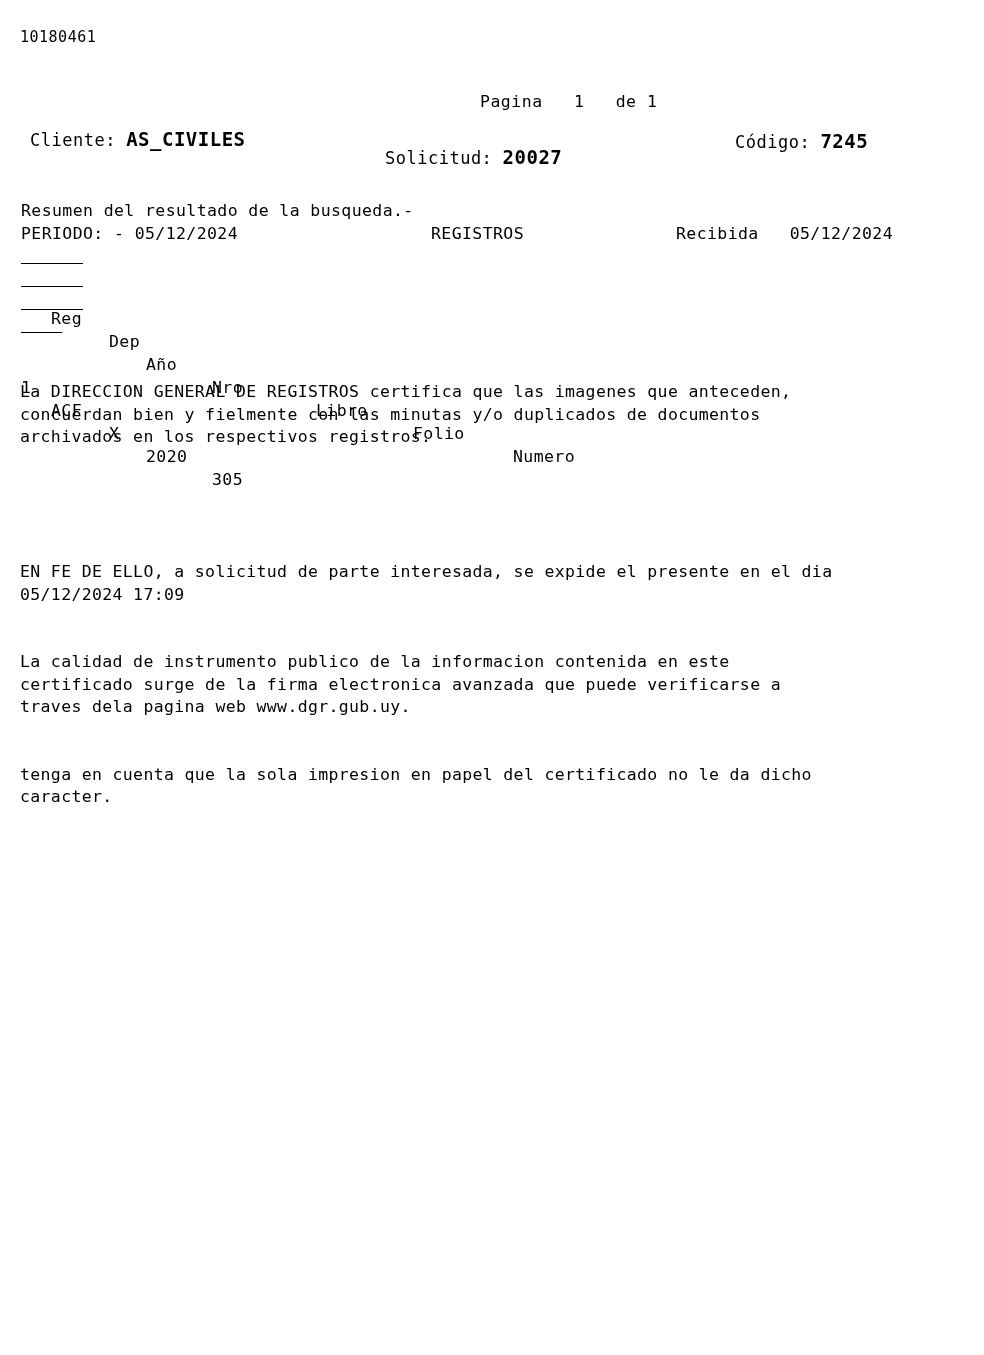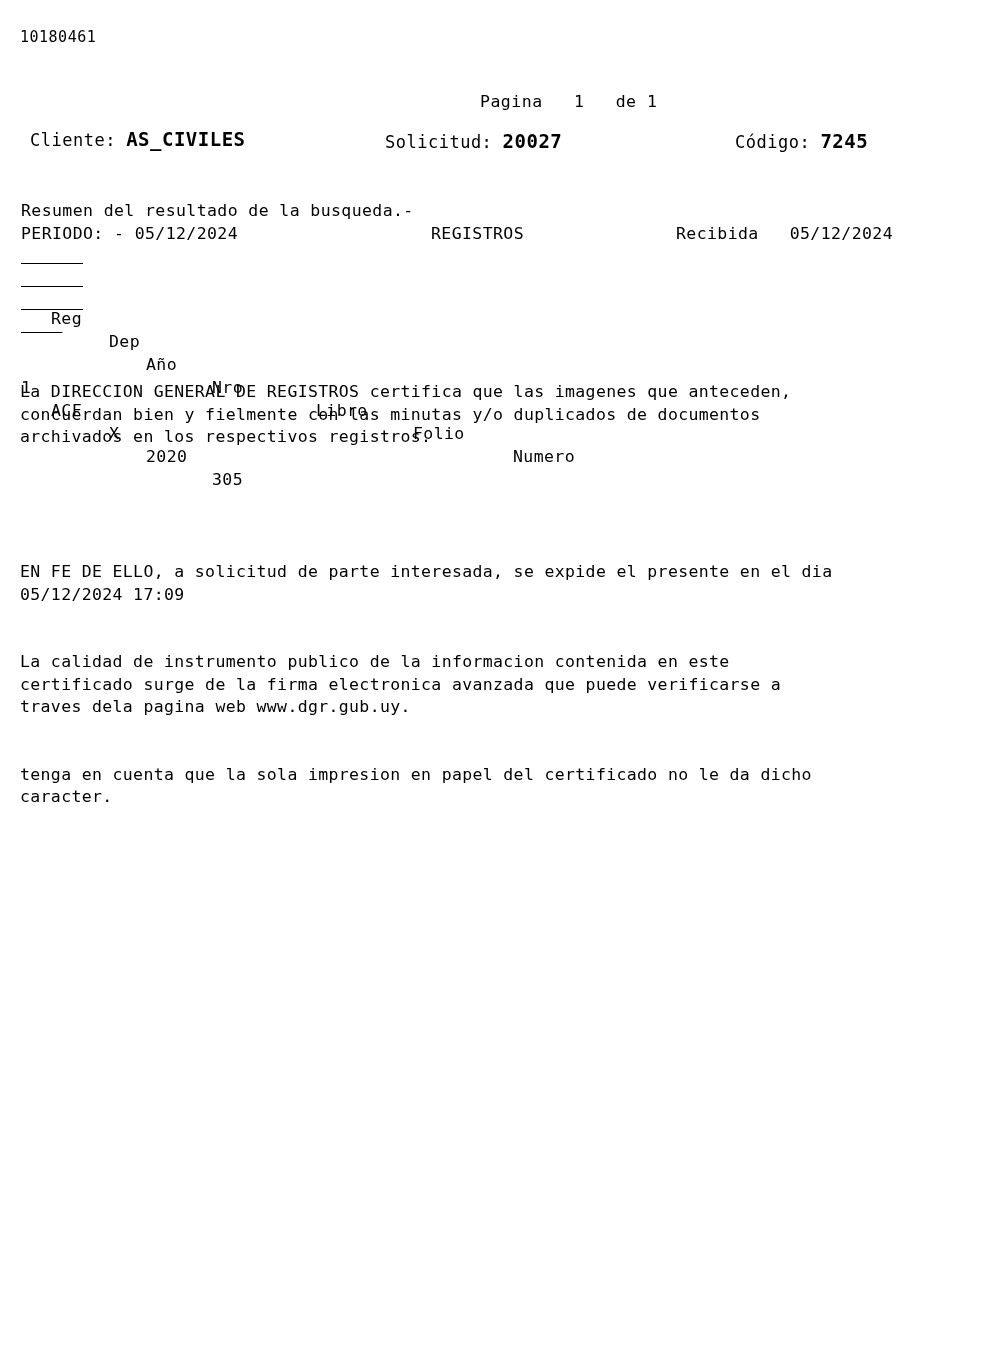--- a/index.html
+++ b/index.html
@@ -48,21 +48,21 @@
   }
   .client-row .lbl {
     letter-spacing: 0.5px;
   }
   .client-row .val {
     font-weight: bold;
     font-size: 19px;
     letter-spacing: 0.5px;
   }
   .seg-cliente { position: absolute; left: 0px; top: 0px; }
-  .seg-solicitud { position: absolute; left: 355px; top: 2px; text-align: center; }
+  .seg-solicitud { position: absolute; left: 355px; top: 18px; text-align: center; }
   .seg-codigo { position: absolute; left: 705px; top: 2px; }
 
   .meta-block {
     position: absolute;
     left: 21px;
     top: 176px;
     font-size: 16.5px;
     line-height: 23px;
     white-space: pre;
     letter-spacing: 0.4px;

